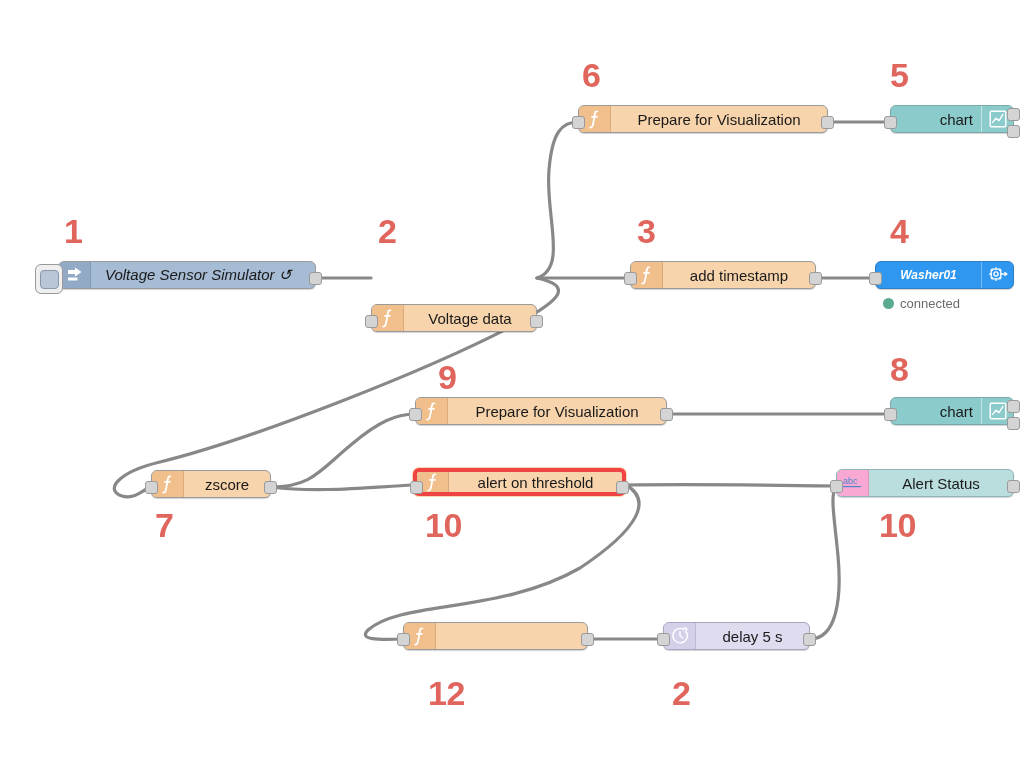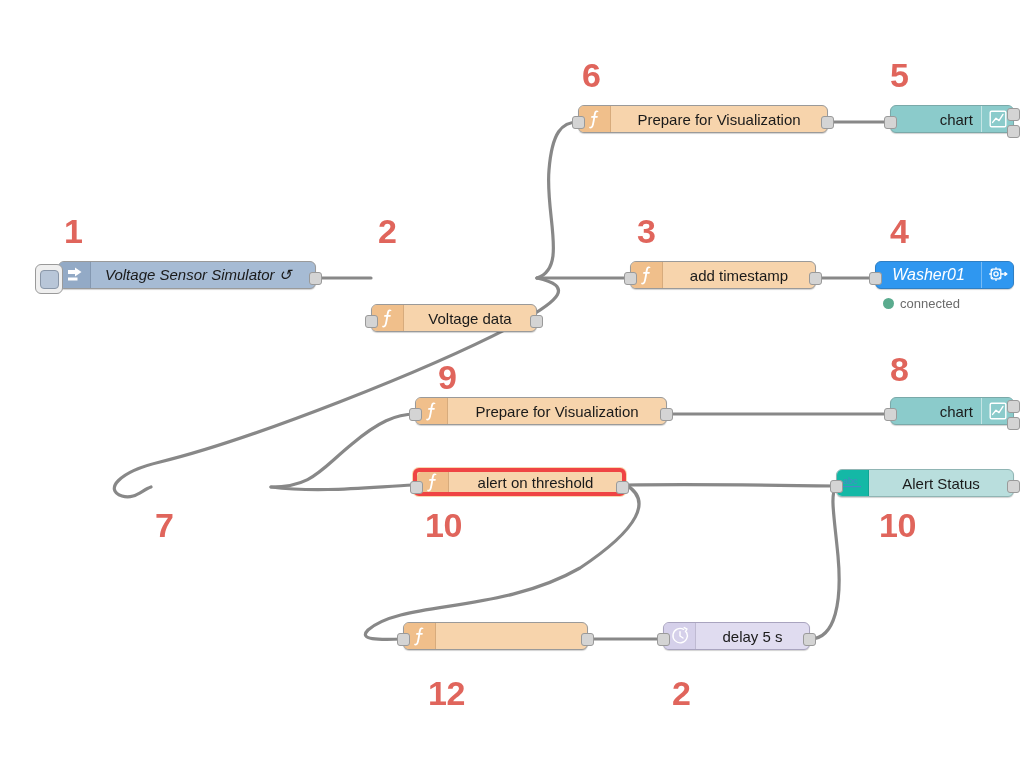--- a/index.html
+++ b/index.html
@@ -124,37 +124,37 @@
     border-radius: 4px;
   }
 
   .mqtt {
     background: #2f97f0;
     border-color: #2f7fc4;
   }
   .mqtt .label {
     color: #ffffff;
     font-style: italic;
-    font-weight: 400;
-    font-size: 16px;
+    font-weight: 700;
+    font-size: 12px;
   }
   .mqtt .iconband.right { background: #2f97f0; }
 
   .chartnode {
     background: #8bcbcb;
     border-color: #7aa9a9;
   }
   .chartnode .iconband.right { background: #8bcbcb; border-left: 1px solid rgba(255,255,255,0.5); }
   .chartnode .label { justify-content: flex-end; padding-right: 8px; }
 
   .debugnode {
     background: #b9dedd;
     border-color: #90b5b4;
   }
-  .debugnode .iconband.left { background: #14b8a6; }
+  .debugnode .iconband.left { background: #f9a8d4; }
 
   .delaynode {
     background: #e0dcf0;
     border-color: #a9a4bf;
   }
   .delaynode .iconband.left { background: #d5d0ea; }
 
   
   .status {
     position: absolute;
@@ -299,20 +299,30 @@
       <svg class="gly" width="16" height="20" viewBox="0 0 16 20">
         <path d="M11.5 2.2c-1.1-.9-3.4-1-4.2 1.2-.5 1.4-.6 2.6-.8 3.6H4.4l-.3 1.8h2.2c-.5 3-1 6-1.6 7.7-.4 1.2-1.3 1.4-2 .9l-.7 1.6c1.3.8 3.3.6 4.2-1.4.8-1.8 1.4-5.2 1.9-8.8h2.4l.3-1.8H8.4c.2-1.2.4-2.3.7-3.1.4-1.1 1.3-1.2 1.9-.6z" fill="#ffffff"></path>
       </svg>
     </div>
     <div class="label">Prepare for Visualization</div>
     <div class="port in" style="top:10px;"></div>
     <div class="port out" style="top:10px;"></div>
   </div>
   <div class="stepnum" style="left:582px; top:58px;">6</div>
 
+  <div class="node fn" style="left:151px; top:470px; width:120px;">
+    <div class="iconband left">
+      <svg class="gly" width="16" height="20" viewBox="0 0 16 20">
+        <path d="M11.5 2.2c-1.1-.9-3.4-1-4.2 1.2-.5 1.4-.6 2.6-.8 3.6H4.4l-.3 1.8h2.2c-.5 3-1 6-1.6 7.7-.4 1.2-1.3 1.4-2 .9l-.7 1.6c1.3.8 3.3.6 4.2-1.4.8-1.8 1.4-5.2 1.9-8.8h2.4l.3-1.8H8.4c.2-1.2.4-2.3.7-3.1.4-1.1 1.3-1.2 1.9-.6z" fill="#ffffff"></path>
+      </svg>
+    </div>
+    <div class="label">zscore</div>
+    <div class="port in" style="top:10px;"></div>
+    <div class="port out" style="top:10px;"></div>
+  </div>
   <div class="stepnum" style="left:155px; top:508px;">7</div>
 
   <div class="node chartnode" style="left:890px; top:397px; width:124px;">
     <div class="label">chart</div>
     <div class="iconband right">
       <svg class="gly" width="20" height="20" viewBox="0 0 20 20">
         <g stroke="#ffffff" stroke-width="1.4" fill="none">
           <rect x="2.2" y="2.2" width="15.6" height="15.6" rx="1.4"></rect>
           <path d="M4.6 13.4 8 9.2l3 2.4 4-6.2" stroke-linecap="round" stroke-linejoin="round"></path>
         </g>

